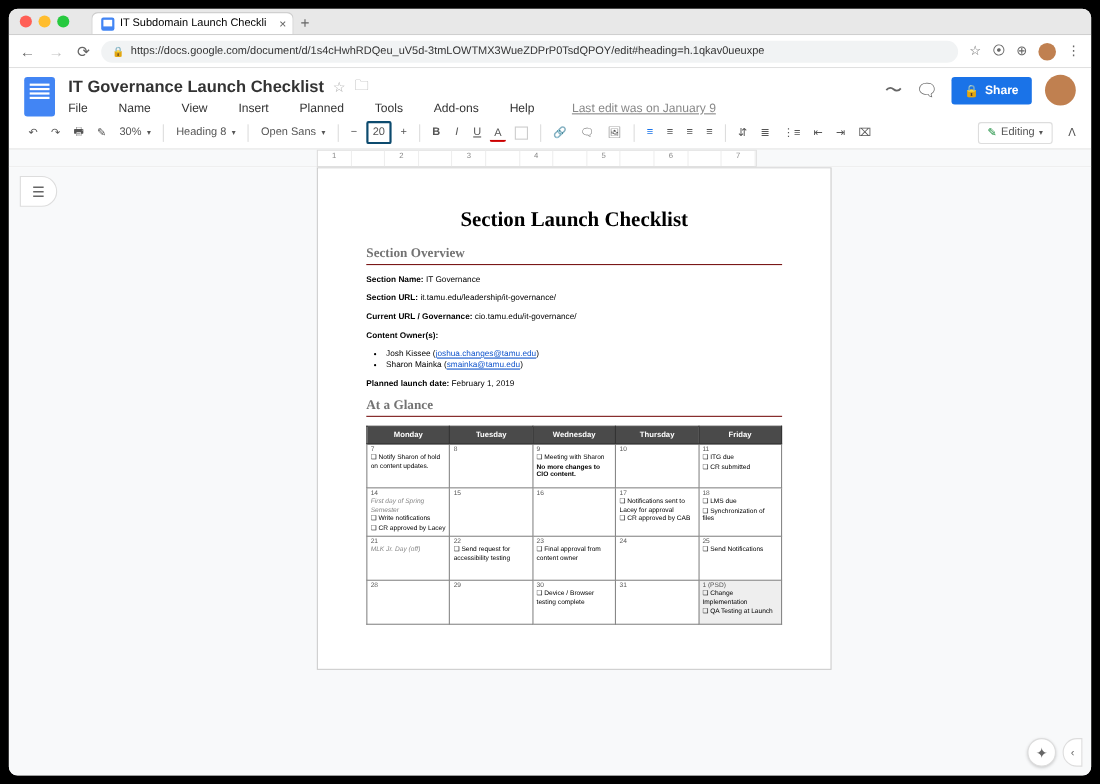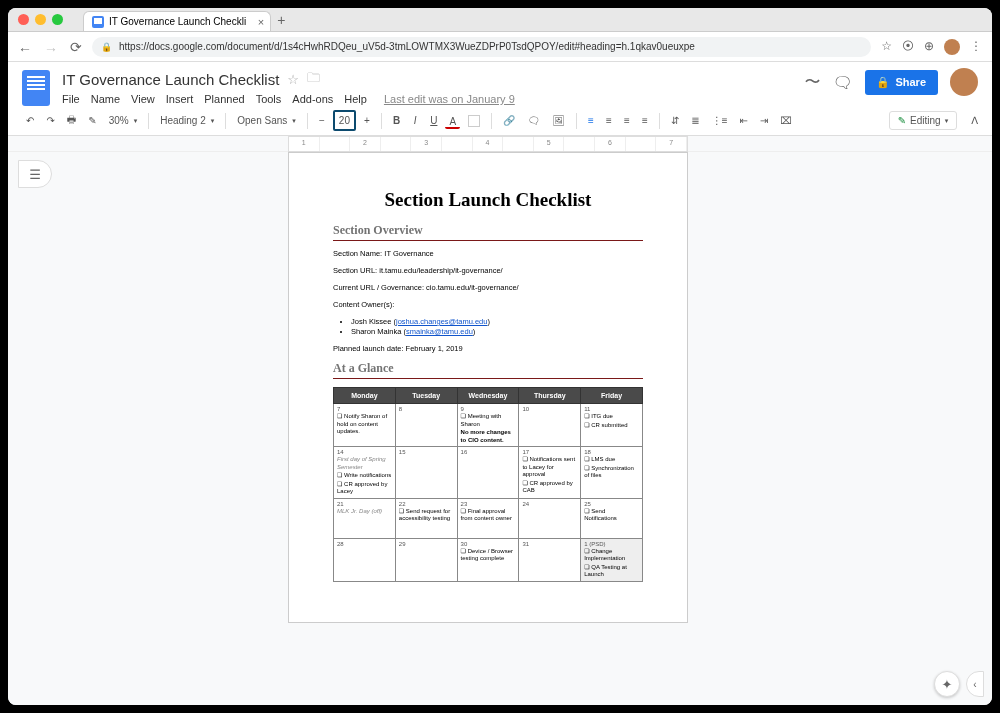--- a/index.html
+++ b/index.html
@@ -19,23 +19,23 @@
 .url-field { flex: 1; background: #f1f3f4; border-radius: 12px; padding: 3px 10px; font-size: 10px; color: #333; display: flex; align-items: center; gap: 6px; height: 20px; }
 .lock { font-size: 9px; }
 .url-icons { display: flex; gap: 10px; color: #666; font-size: 12px; }
 .url-icons .avatar-sm { width: 16px; height: 16px; border-radius: 50%; background: #c08050; }
 
 .docs-header { background: #fff; padding: 6px 14px 0; display: flex; align-items: flex-start; }
 .docs-logo { width: 28px; height: 36px; background: #4285f4; border-radius: 3px; position: relative; margin-right: 12px; margin-top: 2px; }
 .docs-logo::after { content: ''; position: absolute; top: 6px; left: 5px; right: 5px; height: 2px; background: #fff; box-shadow: 0 4px 0 #fff, 0 8px 0 #fff, 0 12px 0 #fff; }
 .docs-title-area { flex: 1; }
 .docs-title-row { display: flex; align-items: center; gap: 8px; }
-.docs-title { font-size: 15px; color: #333; }
+.docs-title { font-size: 15px; color: #333; font-weight: bold; }
 .star-icon, .folder-icon { font-size: 13px; color: #aaa; }
-.menubar { display: flex; gap: 11px; font-size: 11px; color: #333; margin-top: 3px; align-items: center; }
+.menubar { display: flex; gap: 28px; font-size: 11px; color: #333; margin-top: 3px; align-items: center; }
 .menubar span { cursor: pointer; }
 .last-edit { color: #888; text-decoration: underline; margin-left: 6px; }
 .header-right { display: flex; align-items: center; gap: 12px; }
 .hr-icon { font-size: 16px; color: #666; }
 .share-btn { background: #1a73e8; color: #fff; border: none; border-radius: 3px; padding: 6px 12px; font-size: 11px; font-weight: bold; display: flex; align-items: center; gap: 5px; }
 .avatar { width: 28px; height: 28px; border-radius: 50%; background: #c08050; }
 
 .toolbar { background: #fff; border-bottom: 1px solid #ddd; padding: 3px 14px; display: flex; align-items: center; gap: 4px; font-size: 10px; color: #555; }
 .tb-btn { padding: 3px 4px; border-radius: 2px; cursor: pointer; display: inline-flex; align-items: center; min-width: 14px; justify-content: center; }
 .tb-sep { width: 1px; height: 16px; background: #ddd; margin: 0 3px; }
@@ -46,25 +46,25 @@
 .editing-btn { margin-left: auto; display: flex; align-items: center; gap: 4px; padding: 3px 8px; border: 1px solid #ddd; border-radius: 3px; font-size: 10px; }
 .edit-pencil { color: #1a8e3e; }
 .chevron-up { margin-left: 10px; font-size: 10px; }
 
 .ruler-area { background: #f8f9fa; position: relative; height: 16px; border-bottom: 1px solid #eee; }
 .ruler { position: absolute; left: 280px; width: 400px; height: 16px; background: #fff; font-size: 7px; color: #888; display: flex; border: 1px solid #ddd; }
 .ruler-seg { flex: 1; border-right: 1px solid #eee; text-align: center; padding-top: 2px; position: relative; }
 
 .doc-area { flex: 1; background: #f8f9fa; position: relative; overflow: hidden; }
 .outline-btn { position: absolute; left: 10px; top: 8px; width: 34px; height: 28px; background: #fff; border: 1px solid #ddd; border-radius: 0 14px 14px 0; display: flex; align-items: center; justify-content: center; font-size: 13px; color: #666; }
-.page { position: absolute; left: 280px; top: 0; width: 400px; background: #fff; border: 1px solid #ccc; padding: 36px 44px 40px; font-size: 8px; color: #000; }
+.page { position: absolute; left: 280px; top: 0; width: 468px; background: #fff; border: 1px solid #ccc; padding: 36px 44px 40px; font-size: 8px; color: #000; }
 .doc-h1 { text-align: center; font-size: 19px; font-weight: bold; margin-bottom: 12px; font-family: Georgia, serif; }
 .doc-h2 { color: #737373; font-size: 12px; font-weight: bold; border-bottom: 1px solid #7a1818; padding-bottom: 2px; margin-bottom: 8px; margin-top: 6px; font-family: Georgia, serif; }
 .field-row { margin-bottom: 8px; font-size: 7.5px; }
-.field-row b { font-weight: normal; }
+.field-row b { font-weight: bold; }
 .owners { margin: 4px 0 8px 18px; font-size: 7.5px; }
 .owners li { margin-bottom: 1px; }
 .link { color: #1155cc; text-decoration: underline; }
 
 .calendar { width: 100%; border-collapse: collapse; margin-top: 6px; font-size: 6px; }
 .calendar th { background: #4a4a4a; color: #fff; padding: 4px 2px; font-weight: bold; border: 1px solid #333; font-size: 7px; }
 .calendar td { border: 1px solid #888; vertical-align: top; padding: 2px 3px; height: 40px; width: 20%; }
 .daynum { font-size: 6px; color: #555; }
 .cell-note { font-size: 6px; line-height: 1.25; margin-top: 1px; }
 .cell-note .chk::before { content: '❏ '; }
@@ -80,21 +80,21 @@
 
 <div class="window">
   <div class="titlebar">
     <div class="traffic">
       <div class="dot red"></div>
       <div class="dot yellow"></div>
       <div class="dot green"></div>
     </div>
     <div class="tab">
       <span class="tab-icon"></span>
-      <span>IT Governance Launch Checkli</span>
+      <span>IT Subdomain Launch Checkli</span>
       <span class="tab-close">×</span>
     </div>
     <span class="newtab">+</span>
   </div>
 
   <div class="urlbar">
     <div class="navbtns">
       <span>←</span>
       <span style="opacity:.4">→</span>
       <span>⟳</span>
@@ -143,21 +143,21 @@
     </div>
   </div>
 
   <div class="toolbar">
     <span class="tb-btn">↶</span>
     <span class="tb-btn">↷</span>
     <span class="tb-btn">🖶</span>
     <span class="tb-btn">✎</span>
     <span class="tb-select">30%</span>
     <span class="tb-sep"></span>
-    <span class="tb-select">Heading 2</span>
+    <span class="tb-select">Heading 8</span>
     <span class="tb-sep"></span>
     <span class="tb-select">Open Sans</span>
     <span class="tb-sep"></span>
     <span class="tb-btn">−</span>
     <span class="tb-btn" style="border:2px solid #0c4a6e;min-width:20px">20</span>
     <span class="tb-btn">+</span>
     <span class="tb-sep"></span>
     <span class="tb-btn">
         <b>B</b>
       </span>

